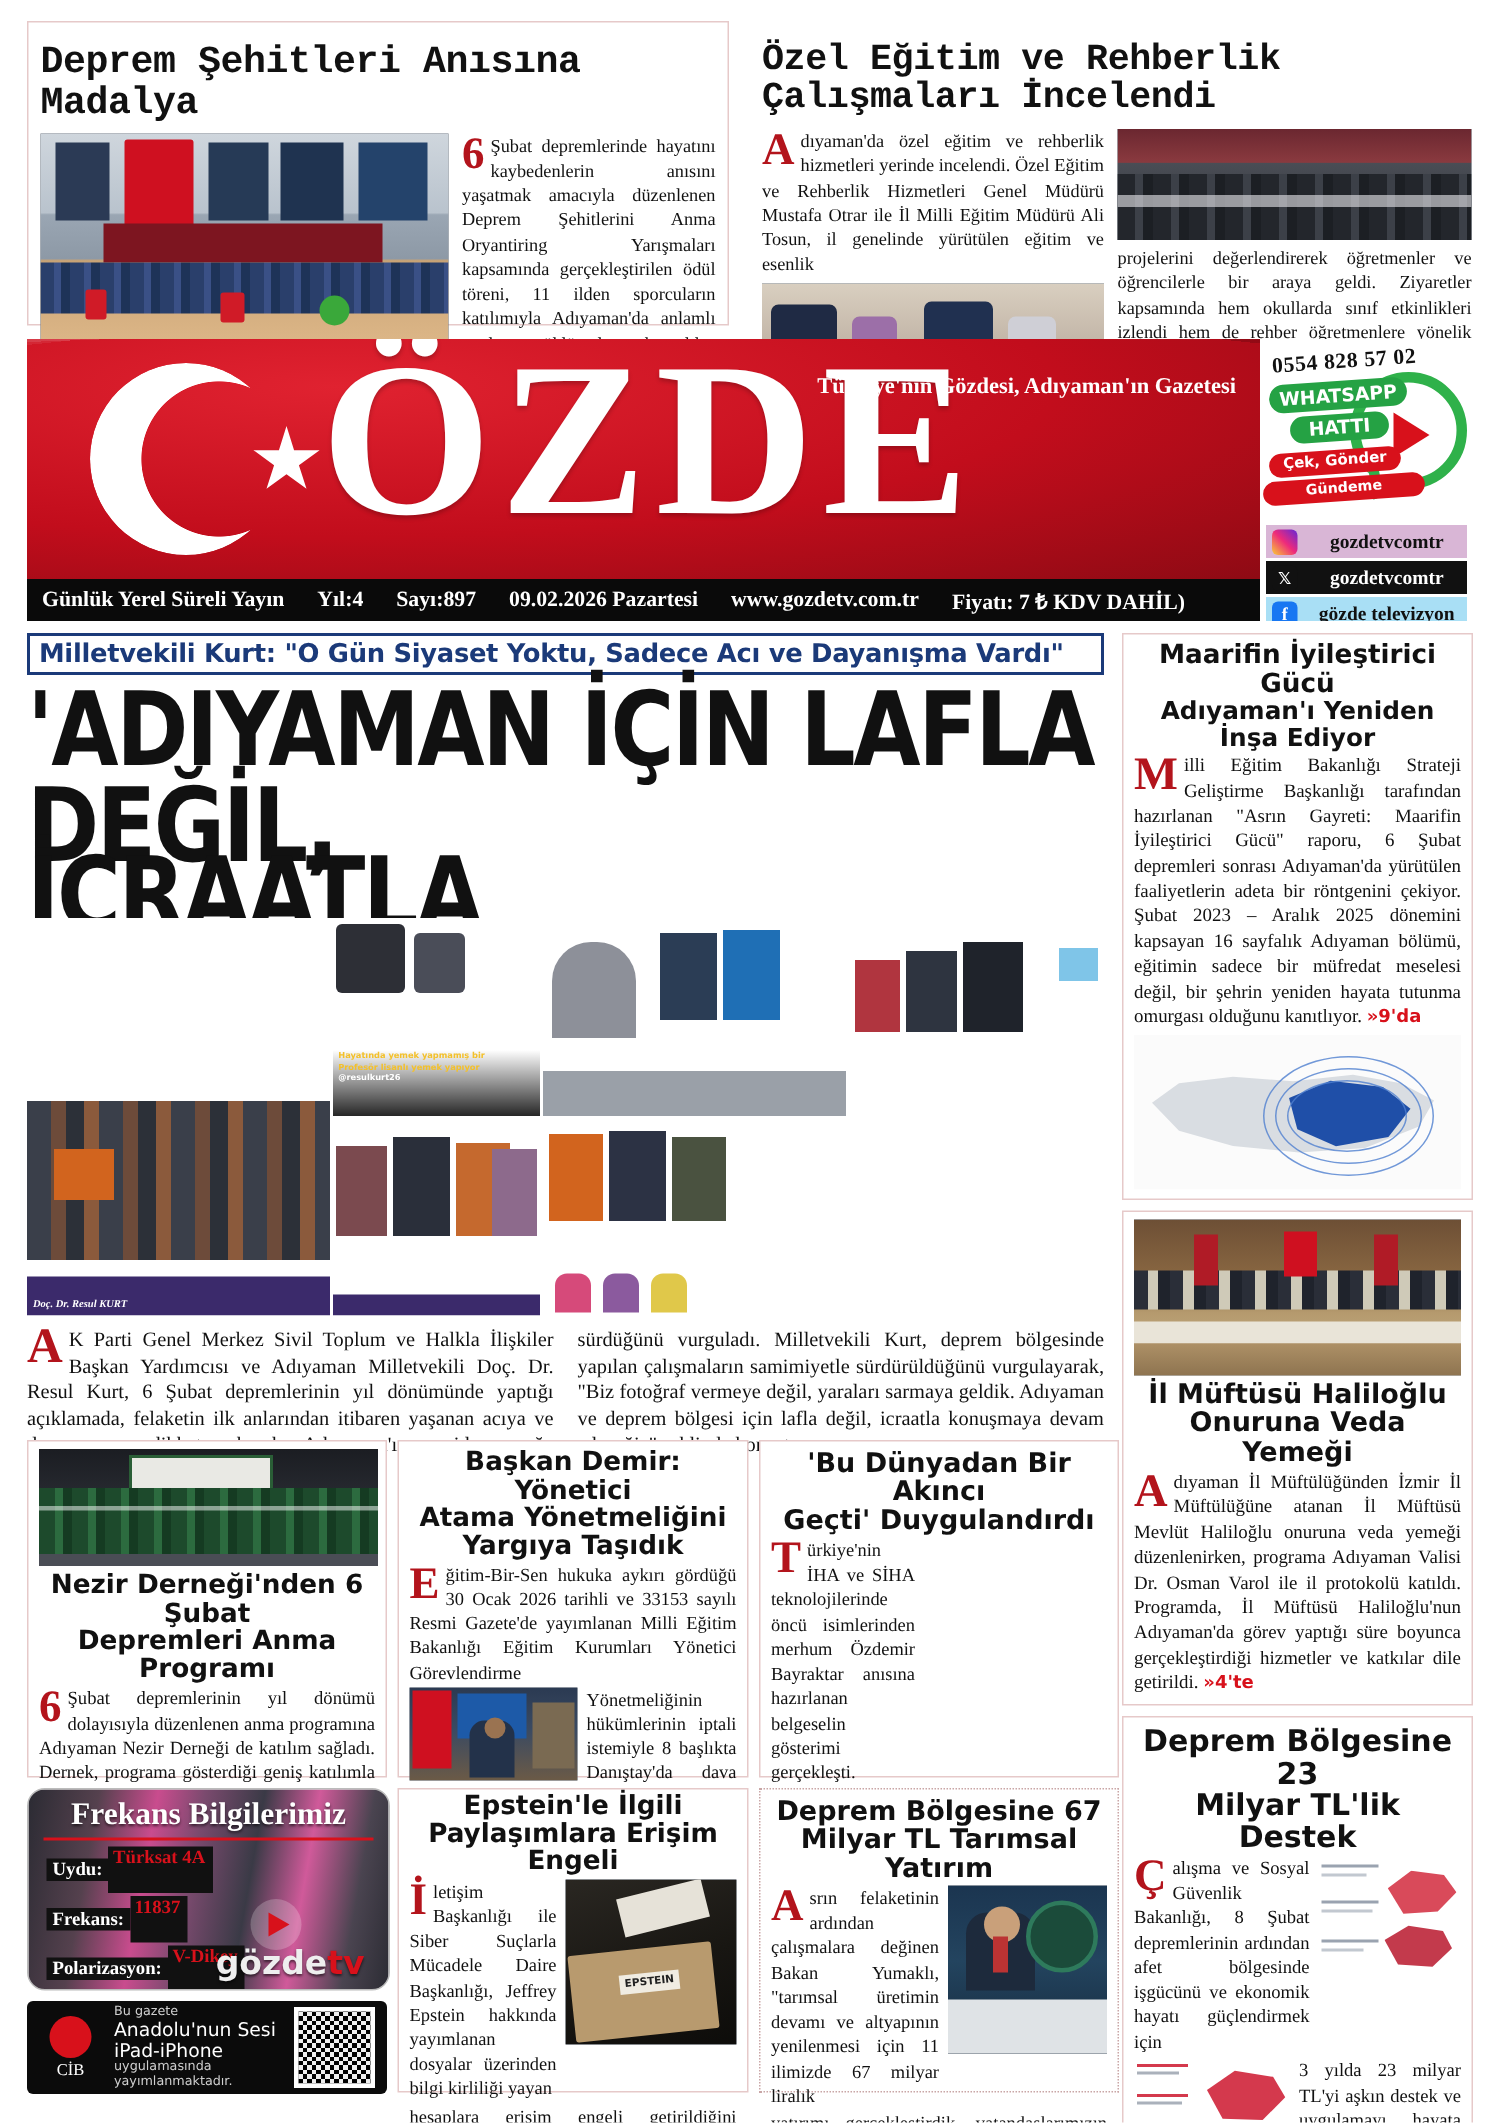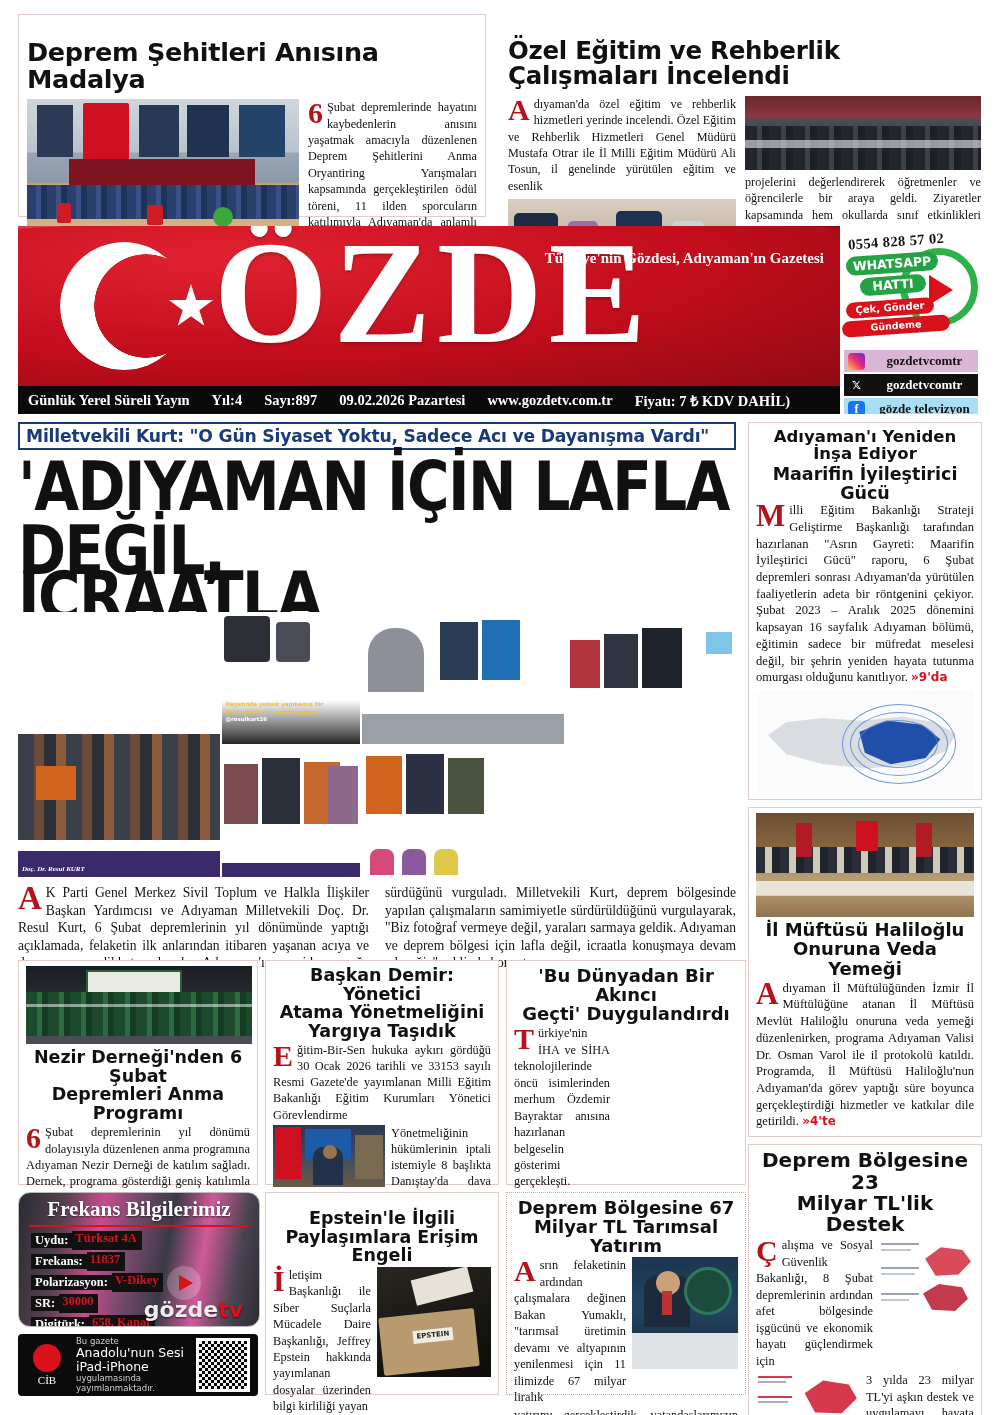--- a/index.html
+++ b/index.html
@@ -19,21 +19,21 @@
   .pg{color:#d8111b;font-family:"DejaVu Sans",sans-serif;font-weight:bold;font-size:12px;white-space:nowrap;}
   .dropcap{float:left;font-family:"Liberation Serif",serif;font-weight:bold;color:#b3141c;line-height:0.78;margin:2px 4px 0 0;}
   .photo{position:relative;overflow:hidden;background:#5b6470;}
   .photo .ph-in{position:absolute;inset:0;}
 
   
   .topstrip{position:absolute;left:18px;top:14px;width:964px;height:203px;}
   .tsbox{position:absolute;top:0;box-sizing:border-box;border:1px solid #e6c9c9;background:#fff;padding:6px 8px 6px 8px;}
   .ts-left{left:0;width:468px;height:203px;}
   .ts-right{left:482px;width:482px;height:203px;border:none;}
-  .ts-h{font-size:25.5px;margin:18px 0 7px 0;}
+  .ts-h{font-size:25.5px;margin:8px 0 7px 0;font-family:Liberation Mono, monospace;}
   .ts-h.r{font-size:24.5px;}
 
   
   .masthead{position:absolute;left:18px;top:226px;width:964px;height:188px;background:#0a0a0a;overflow:hidden;}
   .flagwrap{position:absolute;left:0;top:0;width:822px;height:160px;overflow:hidden;
     background:
       linear-gradient(178deg, rgba(255,255,255,.10) 0 2px, rgba(0,0,0,0) 2px 14px),
       linear-gradient(186deg, rgba(0,0,0,.16) 0 3px, rgba(0,0,0,0) 3px 22px),
       linear-gradient(174deg, rgba(255,255,255,.07) 0 4px, rgba(0,0,0,0) 4px 30px),
       radial-gradient(ellipse at 25% 20%, #e02230 0%, #c20d1c 55%, #8e0a14 100%);
@@ -107,33 +107,33 @@
   .lower{position:absolute;left:18px;top:960px;width:964px;height:225px;}
   .lbox{position:absolute;top:0;box-sizing:border-box;border:1px solid #e6c9c9;background:#fff;padding:5px 7px;}
   .l1{left:0;width:240px;height:225px;}
   .l2{left:247px;width:234px;height:225px;}
   .l3{left:488px;width:240px;height:225px;}
 
   
   .bottom{position:absolute;left:18px;top:1192px;width:884px;height:210px;}
   .bbox{position:absolute;top:0;box-sizing:border-box;background:#fff;}
   .b1{left:0;width:240px;height:210px;}
-  .b2{left:247px;width:234px;height:203px;border:1px solid #e6c9c9;padding:16px 7px;}
+  .b2{left:247px;width:234px;height:203px;border:1px solid #e6c9c9;padding:2px 7px;}
   .b3{left:488px;width:240px;height:203px;border:1px dotted #c9a6a6;padding:5px 7px;}
 
   
   .frek{position:relative;width:240px;height:133px;border-radius:12px;overflow:hidden;border:1px solid #bbb;
     background:linear-gradient(100deg,#2b2b33 0%,#55414e 18%,#c94c8e 33%,#7a4a6e 45%,#3a3a46 60%,#d05a9a 74%,#4a4450 88%,#2c2c34 100%);}
   .frek .ttl{position:absolute;left:0;right:0;top:4px;text-align:center;font-family:"Liberation Serif",serif;
     font-weight:bold;font-size:21px;color:#fff;text-shadow:0 1px 2px rgba(0,0,0,.6);}
   .frek .line{position:absolute;left:10px;top:32px;width:220px;height:2px;background:#d8111b;}
   .frek .rows{position:absolute;left:12px;top:38px;}
   .frek .r{display:flex;align-items:center;margin-bottom:2px;}
   .frek .k{background:#111;color:#fff;font-family:"Liberation Serif",serif;font-weight:bold;font-size:12.5px;padding:0 4px;}
-  .frek .v{background:#111;color:#d8111b;font-family:"Liberation Serif",serif;font-weight:bold;font-size:12.5px;padding:0 5px 4px 3px;}
+  .frek .v{background:#111;color:#d8111b;font-family:"Liberation Serif",serif;font-weight:bold;font-size:12.5px;padding:0 5px 16px 3px;}
   .gozdetv{position:absolute;right:16px;bottom:4px;font-family:"DejaVu Sans",sans-serif;font-weight:bold;
     font-size:22px;color:#eee;text-shadow:0 1px 2px rgba(0,0,0,.6);}
   .gozdetv i{color:#d8111b;font-style:normal;}
   .appbar{position:relative;margin-top:7px;width:240px;height:62px;background:#0b0b0b;border-radius:4px;display:flex;align-items:center;}
   .cib{width:58px;text-align:center;color:#fff;font-family:"Liberation Serif",serif;font-size:11px;}
   .cib .seal{width:28px;height:28px;border-radius:50%;background:#d8111b;margin:0 auto 2px;}
   .appbar .txt{flex:1;color:#fff;font-family:"DejaVu Sans",sans-serif;line-height:1.12;}
   .appbar .txt .s{font-size:8.5px;color:#cfcfcf;}
   .appbar .txt .m{font-size:12.5px;}
   .qr{width:48px;height:48px;margin-right:8px;background:
@@ -324,22 +324,22 @@
         <div class="col body-txt">
           <span>sürdüğünü vurguladı. Milletvekili Kurt, deprem bölgesinde yapılan çalışmaların samimiyetle sürdürüldüğünü vurgulayarak, "Biz fotoğraf vermeye değil, yaraları sarmaya geldik. Adıyaman ve deprem bölgesi için lafla değil, icraatla konuşmaya devam edeceğiz" şeklinde konuştu.</span>
           <div style="text-align:right;"><span class="pg">»7'de</span></div>
         </div>
       </div>
     </div>
 
     <div class="side">
 
       <div class="sbox">
+        <div class="sh" style="font-size:17.5px;">Maarifin İyileştirici Gücü</div>
         <div class="sh" style="font-size:16.5px;margin-bottom:2px;">Adıyaman'ı Yeniden İnşa Ediyor</div>
-        <div class="sh" style="font-size:17.5px;">Maarifin İyileştirici Gücü</div>
         <div class="body-txt" style="font-size:12.6px;line-height:1.33;">
           <span class="dropcap" style="font-size:31px;">M</span><span>illi Eğitim Bakanlığı Strateji Geliştirme Başkanlığı tarafından hazırlanan "Asrın Gayreti: Maarifin İyileştirici Gücü" raporu, 6 Şubat depremleri sonrası Adıyaman'da yürütülen faaliyetlerin adeta bir röntgenini çekiyor. Şubat 2023 – Aralık 2025 dönemini kapsayan 16 sayfalık Adıyaman bölümü, eğitimin sadece bir müfredat meselesi değil, bir şehrin yeniden hayata tutunma omurgası olduğunu kanıtlıyor.</span>
           <span class="pg">»9'da</span>
         </div>
         <div class="photo" style="margin-top:4px;width:218px;height:103px;background:#fff;">
           <div class="ph-in" style="background:#fbfbfb;"></div>
           <div style="position:absolute;left:6px;top:16px;width:200px;height:72px;background:#d9dde2;
             clip-path:polygon(3% 40%,12% 22%,30% 16%,50% 20%,70% 14%,86% 22%,97% 38%,92% 62%,74% 82%,52% 86%,30% 80%,12% 66%);"></div>
           <div style="position:absolute;right:30px;top:26px;width:92px;height:52px;background:#1f4fa8;
             clip-path:polygon(8% 30%,38% 8%,76% 16%,96% 44%,80% 80%,42% 92%,14% 70%);"></div>

